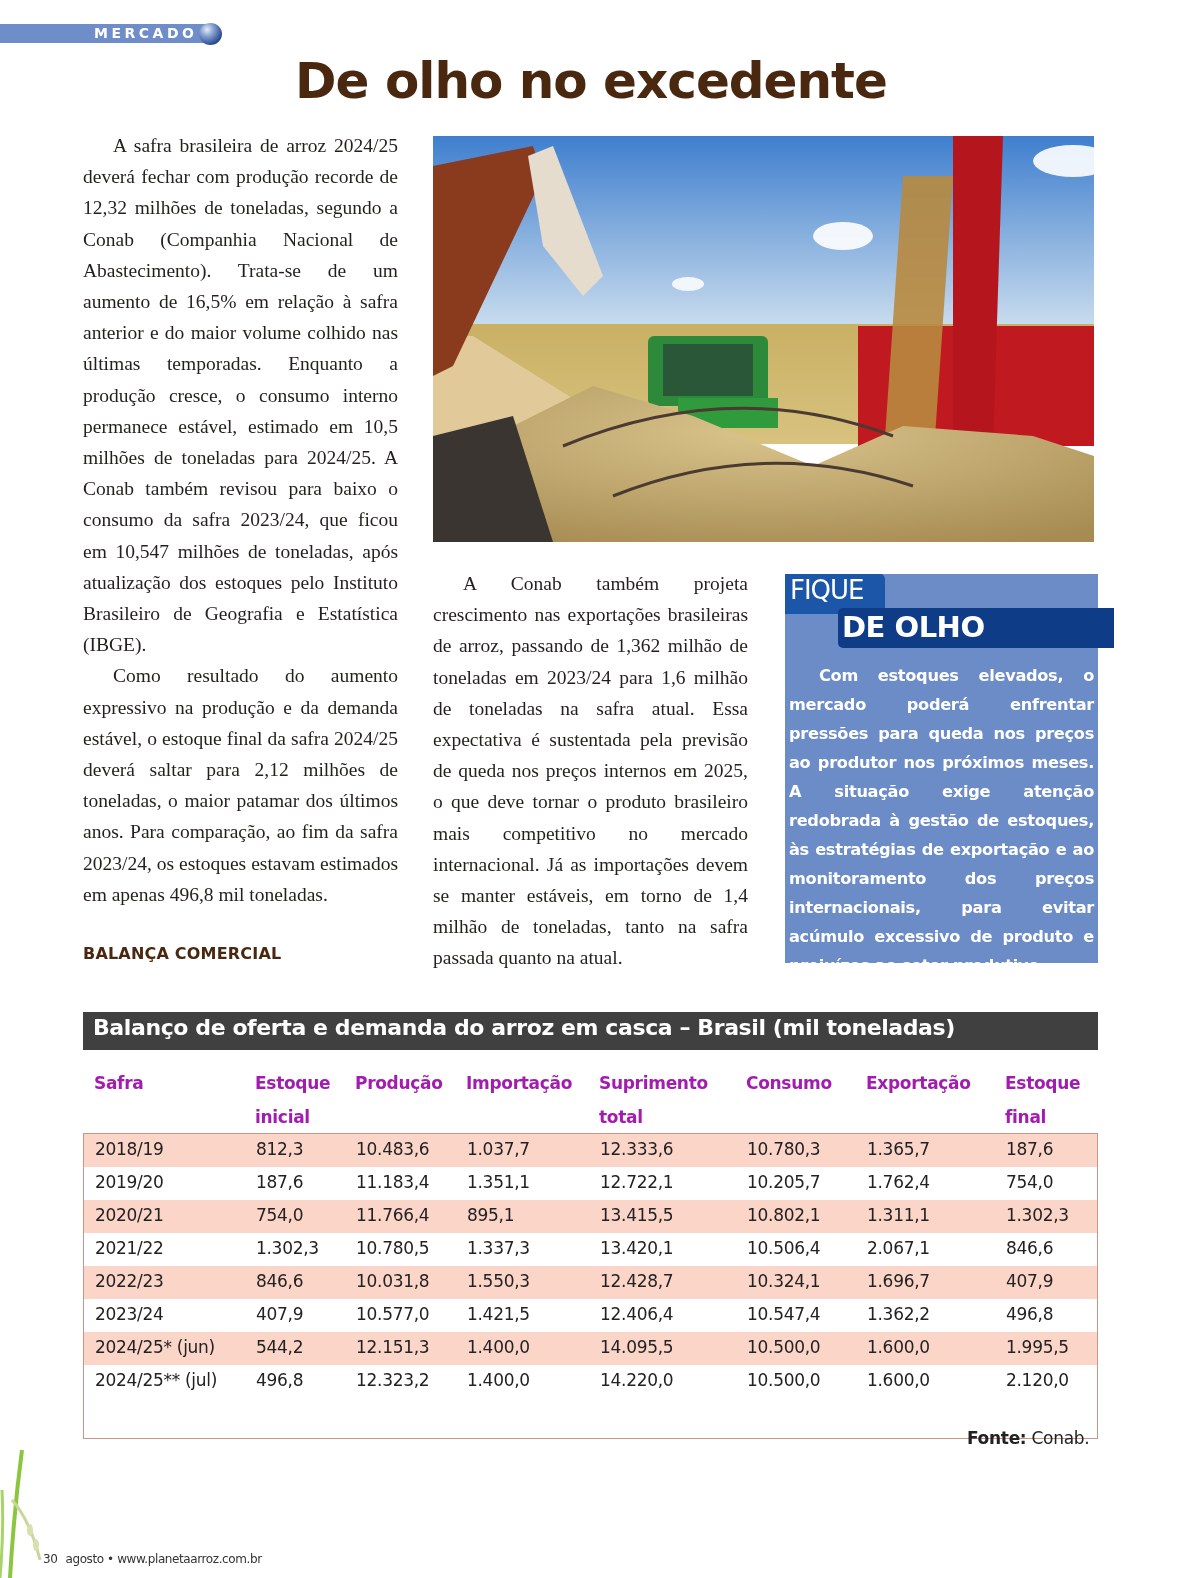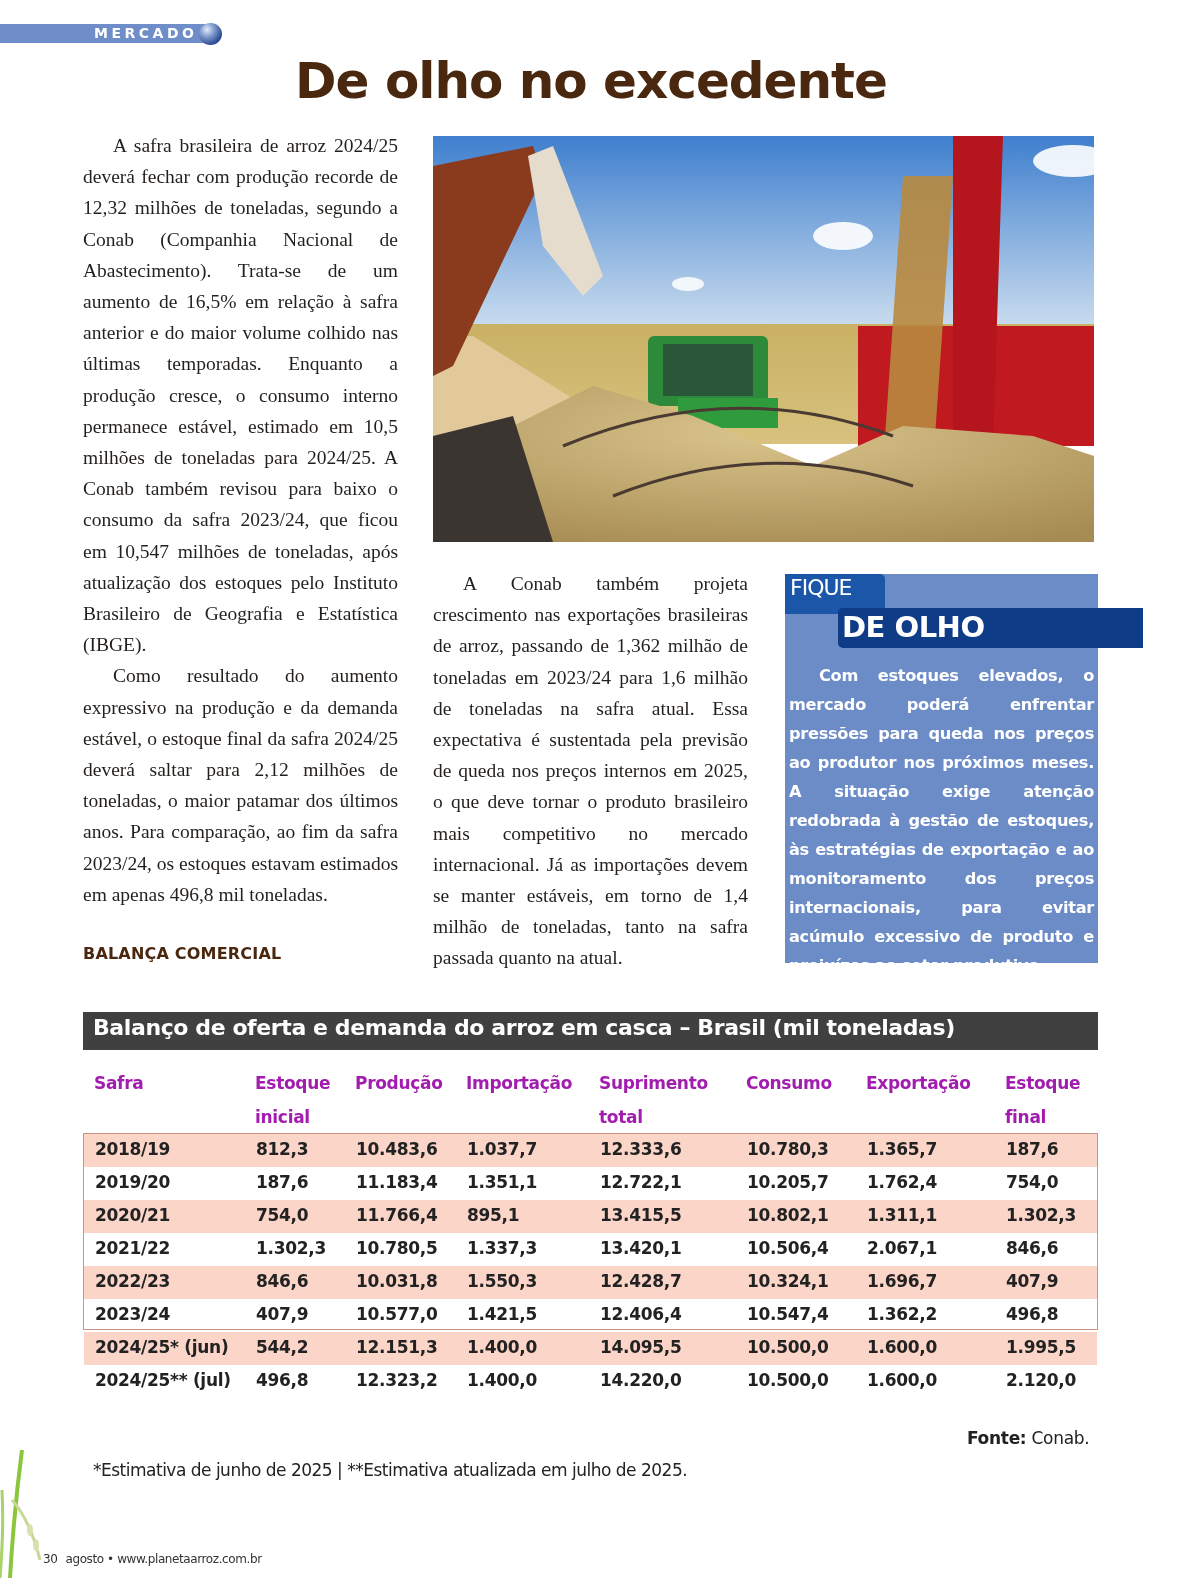--- a/index.html
+++ b/index.html
@@ -21,31 +21,31 @@
   .col-left { left: 83px; top: 130px; width: 315px; }
   .col-mid { left: 433px; top: 568px; width: 315px; }
   .subhead { position: absolute; left: 83px; top: 944px; font-family: "DejaVu Sans", sans-serif; font-weight: bold; font-size: 16px; color: #4a2810; letter-spacing: 0.2px; }
 
   
   .photo { position: absolute; left: 433px; top: 136px; width: 661px; height: 406px; overflow: hidden; }
 
   
   .callout { position: absolute; left: 785px; top: 574px; width: 313px; height: 389px; background: #6c8cc8; }
   .callout .fique { position: absolute; left: 0; top: 0; width: 100px; height: 40px; background: #1b56a8; border-radius: 0 5px 5px 0; }
-  .callout .fique span { position: absolute; left: 5px; top: 1px; font-family: "DejaVu Sans", sans-serif; font-size: 22px; color: #ffffff; letter-spacing: -1px; }
-  .callout .deolho { position: absolute; left: 53px; top: 34px; width: 305px; height: 40px; background: #0f3c86; border-radius: 5px 0 0 5px; }
+  .callout .fique span { position: absolute; left: 5px; top: 1px; font-family: "DejaVu Sans", sans-serif; font-size: 26px; color: #ffffff; letter-spacing: -1px; }
+  .callout .deolho { position: absolute; left: 53px; top: 34px; width: 276px; height: 40px; background: #0f3c86; border-radius: 5px 0 0 5px; }
   .callout .deolho span { position: absolute; left: 4px; top: 2px; font-family: "DejaVu Sans", sans-serif; font-weight: bold; font-size: 29px; color: #ffffff; letter-spacing: -0.5px; }
   .callout .text { position: absolute; left: 4px; top: 87px; width: 305px; font-family: "DejaVu Sans", sans-serif; font-weight: bold; font-size: 16.2px; line-height: 29px; color: #ffffff; text-align: justify; text-indent: 30px; letter-spacing: -0.3px; }
 
   
   .tbl-title { position: absolute; left: 83px; top: 1012px; width: 1015px; height: 38px; background: #404040; }
   .tbl-title span { position: absolute; left: 10px; top: 3px; font-family: "DejaVu Sans", sans-serif; font-weight: bold; font-size: 22px; color: #ffffff; letter-spacing: -0.4px; }
   .tbl-head { position: absolute; left: 83px; top: 1066px; width: 1015px; height: 66px; }
   .th { position: absolute; top: 0; font-family: "DejaVu Sans", sans-serif; font-weight: bold; font-size: 17px; line-height: 34px; color: #a21caf; letter-spacing: -0.3px; }
-  .tbl-body { position: absolute; left: 83px; top: 1133px; width: 1015px; height: 197px; border: 1.5px solid #c99585; font-weight: bold; }
+  .tbl-body { position: absolute; left: 83px; top: 1133px; width: 1015px; height: 306px; border: 1.5px solid #c99585; }
   .tr { position: absolute; left: 0; width: 100%; height: 33px; }
   .tr.shade { background: #fcd5c9; }
   .td { position: absolute; top: 5px; font-family: "DejaVu Sans", sans-serif; font-size: 17px; color: #222; letter-spacing: -0.3px; }
 
   .c0 { left: 11px; } .c1 { left: 172px; } .c2 { left: 272px; } .c3 { left: 383px; }
   .c4 { left: 516px; } .c5 { left: 663px; } .c6 { left: 783px; } .c7 { left: 922px; }
 
   .fonte { position: absolute; left: 967px; top: 1428px; font-family: "DejaVu Sans", sans-serif; font-size: 17px; color: #222; letter-spacing: -0.3px; }
   .fonte b { font-weight: bold; }
   .notes { position: absolute; left: 93px; top: 1456px; font-family: "DejaVu Sans", sans-serif; font-size: 17px; line-height: 29px; color: #222; letter-spacing: -0.5px; }
@@ -218,21 +218,20 @@
       <div class="td c6">1.600,0</div>
       <div class="td c7">2.120,0</div>
     </div>
   </div>
 
 <div class="fonte">
   <b>Fonte:</b> <span>Conab.</span>
 </div>
 
 <div class="notes">
-  <div>*Estimativa de junho de 2025 | **Estimativa atualizada em julho de 2025.</div>
 </div>
 
 <svg class="plant" viewBox="0 0 60 128">
   <path d="M10 128 Q14 60 22 0" stroke="#8cc63f" stroke-width="4" fill="none"></path>
   <path d="M0 128 Q4 80 2 40" stroke="#a8d36a" stroke-width="3" fill="none"></path>
   <path d="M12 50 Q30 70 40 110" stroke="#c8d89a" stroke-width="3" fill="none"></path>
   <ellipse cx="30" cy="80" rx="3" ry="6" fill="#d8e0b0"></ellipse>
   <ellipse cx="36" cy="95" rx="3" ry="6" fill="#d8e0b0"></ellipse>
 </svg>
 <div class="footer">

